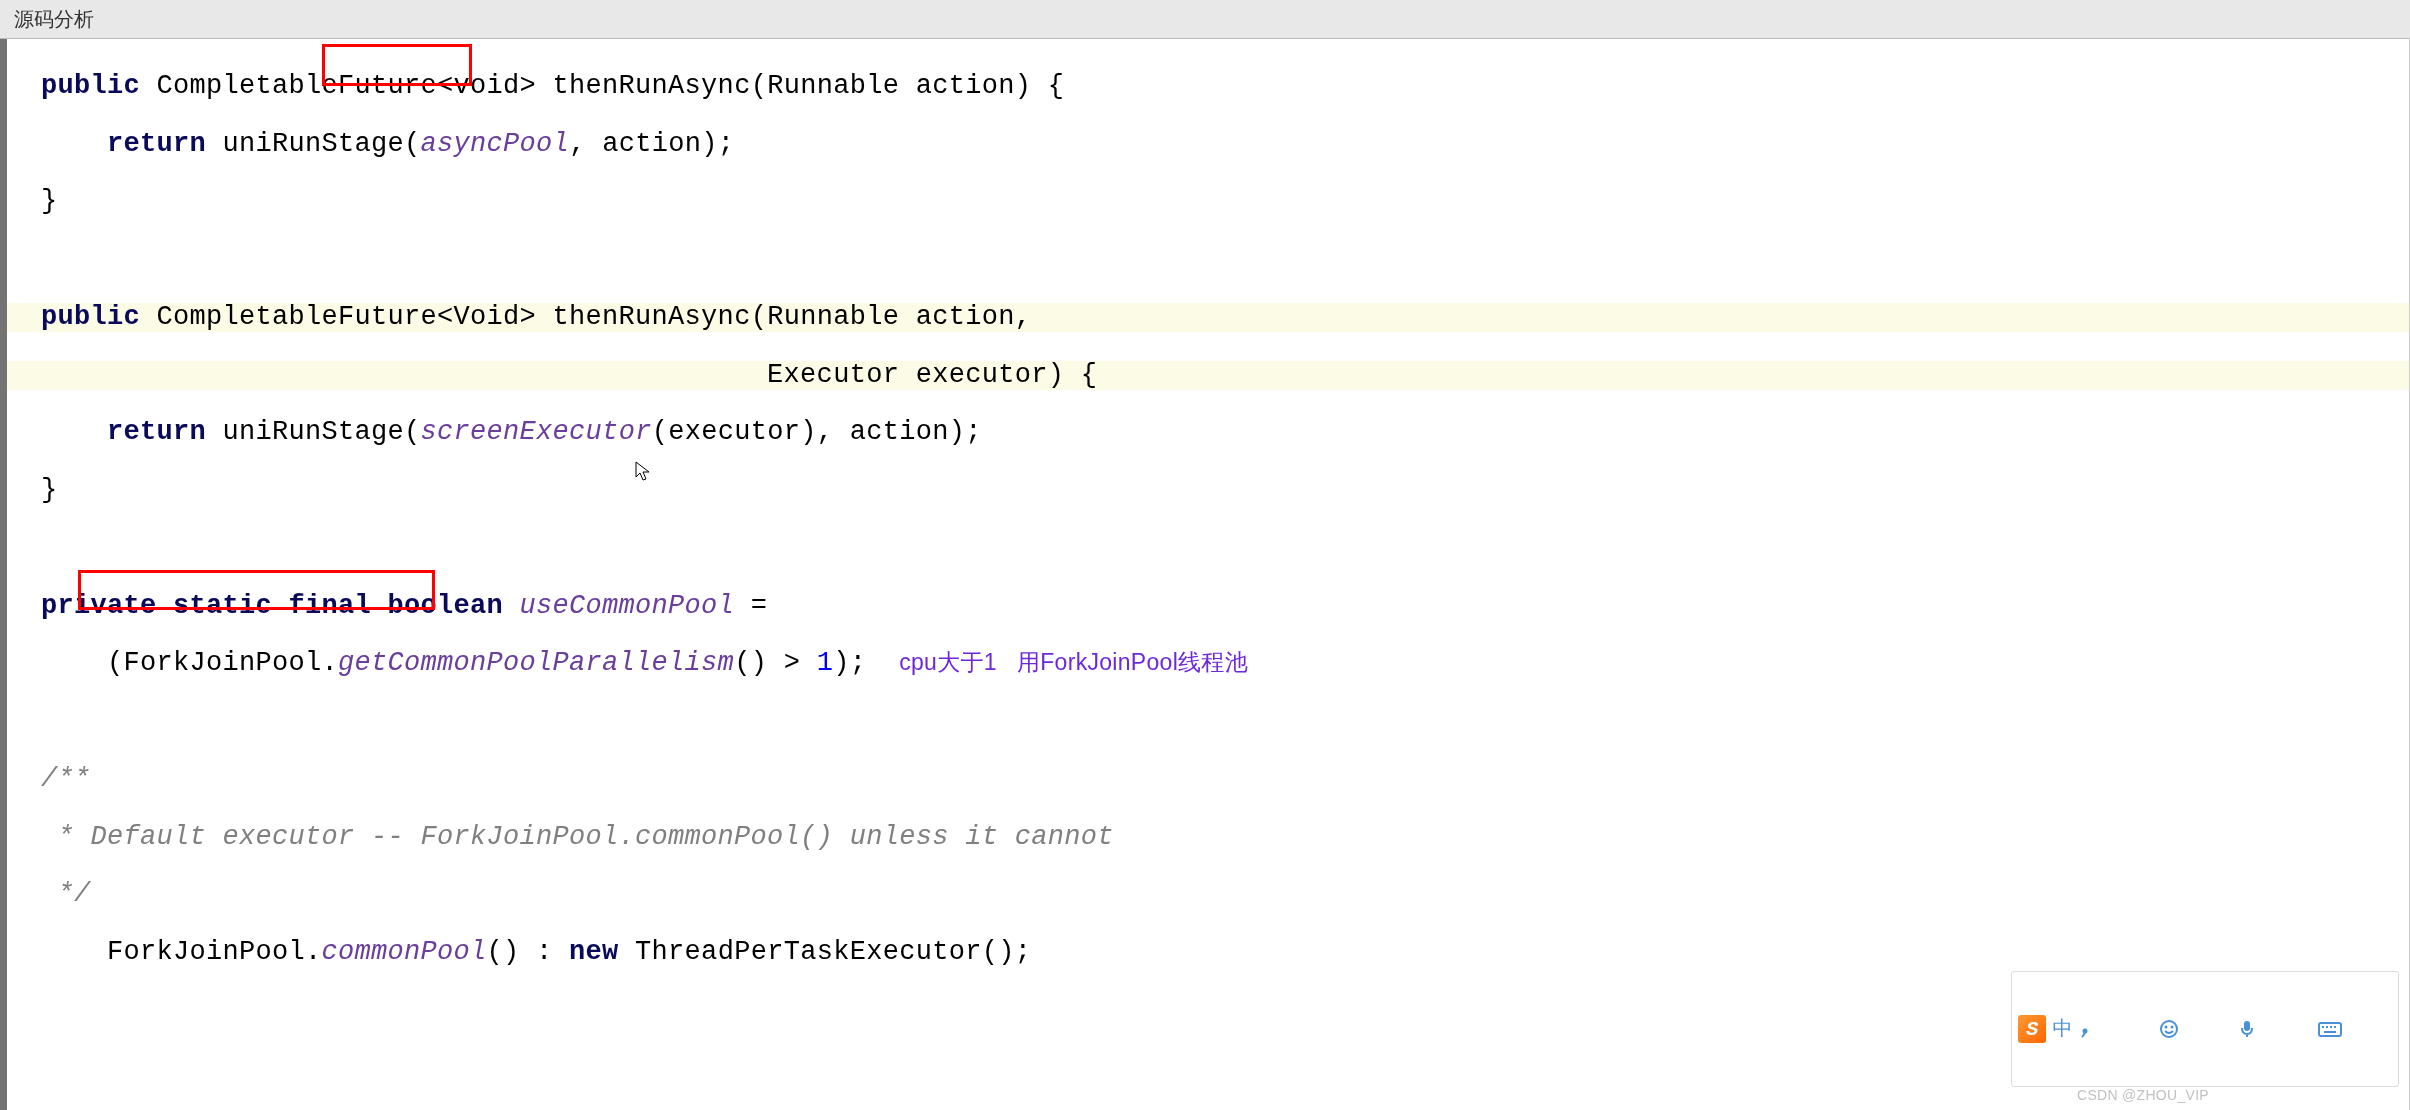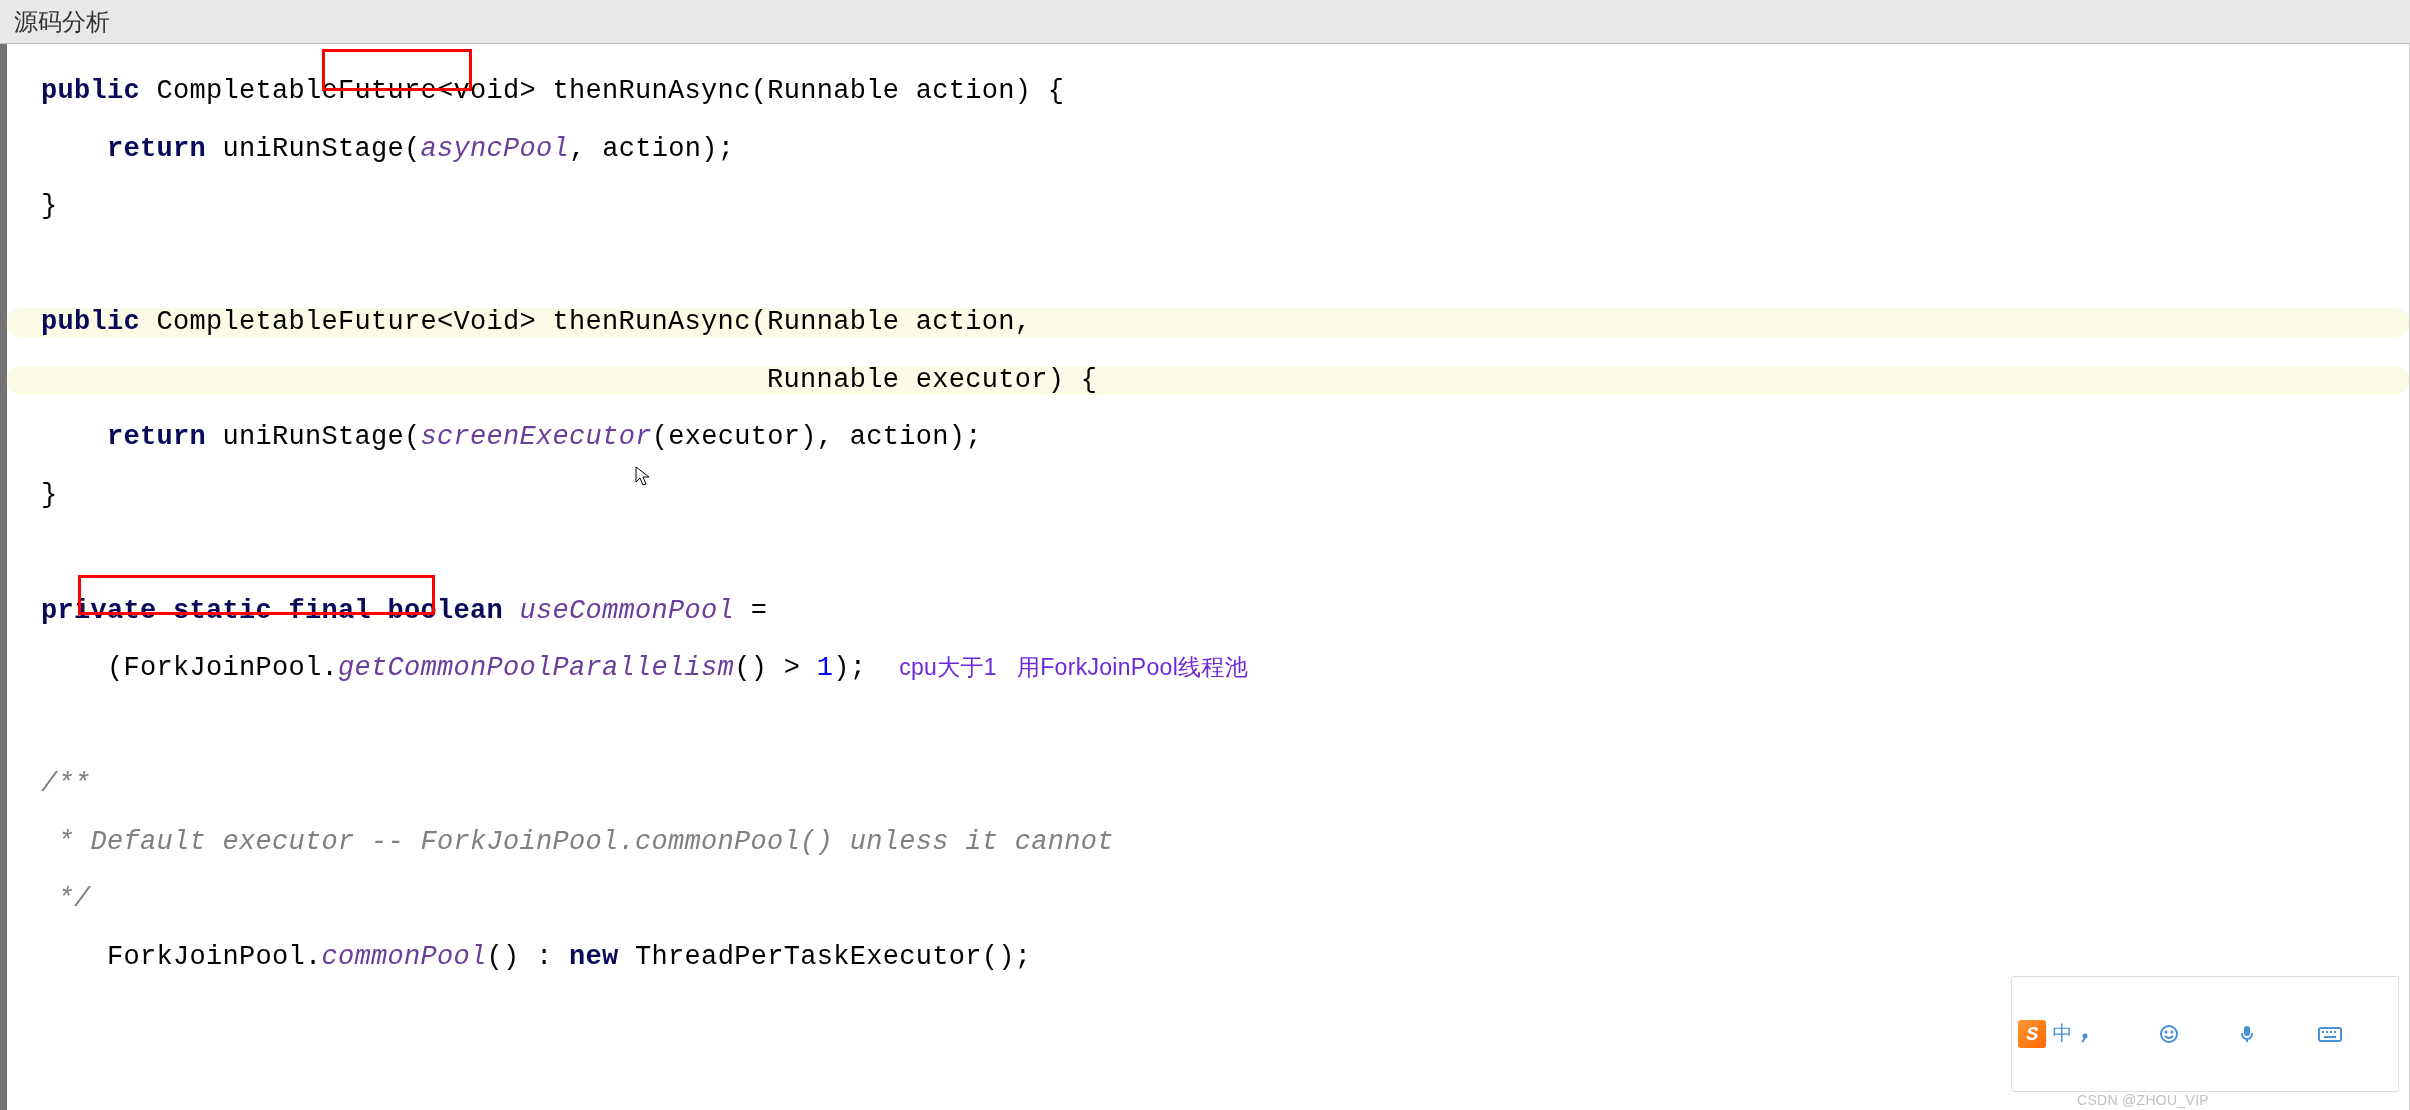--- a/index.html
+++ b/index.html
@@ -5,39 +5,39 @@
     * { margin: 0; padding: 0; box-sizing: border-box; }
     body {
       font-family: "Microsoft YaHei", "Segoe UI", sans-serif;
       background: #f5f5f5;
       overflow: hidden;
     }
     .tab-bar {
       background: #e8e8e8;
       border-bottom: 1px solid #bbb;
       padding: 6px 14px 5px;
-      font-size: 24px;
+      font-size: 20px;
       color: #333;
     }
     .editor {
       background: #fff;
       font-family: "Consolas", "Courier New", monospace;
       font-size: 27px;
       line-height: 1.07;
       padding: 4px 0 16px 0;
       font-style: italic;
       letter-spacing: 0.3px;
       white-space: pre;
       position: relative;
       height: calc(100vh - 38px);
       border-left: 7px solid #737373;
       border-right: 1px solid #ccc;
     }
     .line { display: block; padding-left: 34px; }
-    .highlight-line { background: #fcfce6; border-radius: 13px; }
+    .highlight-line { background: #fcfce6; }
     .kw { color: #0a0a5a; font-weight: bold; font-style: normal; }
     .type { font-style: normal; }
     .field-ref { color: #6a3e9c; }
     .number { color: #0000ff; font-style: normal; }
     .comment { color: #808080; }
     .plain { font-style: normal; }
     
     .annotation-red {
       color: #6d28d9;
       font-family: "Microsoft YaHei", sans-serif;
@@ -121,21 +121,21 @@
 <div class="tab-bar">
   <span>源码分析</span>
 </div>
 
 <div class="editor">
 <span class="line"><span class="kw">public</span><span class="type"> CompletableFuture&lt;void&gt; thenRunAsync(Runnable action) {</span></span>
 <span class="line">    <span class="kw">return</span><span class="plain"> uniRunStage(</span><span class="field-ref">asyncPool</span><span class="plain">, action);</span></span>
 <span class="line"><span class="plain">}</span></span>
 <span class="line"> </span>
 <span class="line highlight-line"><span class="kw">public</span><span class="type"> CompletableFuture&lt;Void&gt; thenRunAsync(Runnable action,</span></span>
-<span class="line highlight-line"><span class="type">                                            Runnable executor) {</span></span>
+<span class="line highlight-line"><span class="type">                                            Executor executor) {</span></span>
 <span class="line">    <span class="kw">return</span><span class="plain"> uniRunStage(</span><span class="field-ref">screenExecutor</span><span class="plain">(executor), action);</span></span>
 <span class="line"><span class="plain">}</span></span>
 <span class="line"> </span>
 <span class="line"><span class="kw">private static final boolean</span><span class="field-ref"> useCommonPool</span><span class="plain"> =</span></span>
 <span class="line"><span class="plain">    (ForkJoinPool.</span><span class="field-ref">getCommonPoolParallelism</span><span class="plain">() &gt; </span><span class="number">1</span><span class="plain">);</span>  <span class="annotation-red">cpu大于1   用ForkJoinPool线程池</span></span>
 <span class="line"> </span>
 <span class="line"><span class="comment">/**</span></span>
 <span class="line"><span class="comment"> * Default executor -- ForkJoinPool.commonPool() unless it cannot</span></span>
 <span class="line"><span class="comment"> */</span></span>
 <span class="line"><span class="plain">    ForkJoinPool.</span><span class="field-ref">commonPool</span><span class="plain">() : </span><span class="kw">new</span><span class="plain"> ThreadPerTaskExecutor();</span></span>

